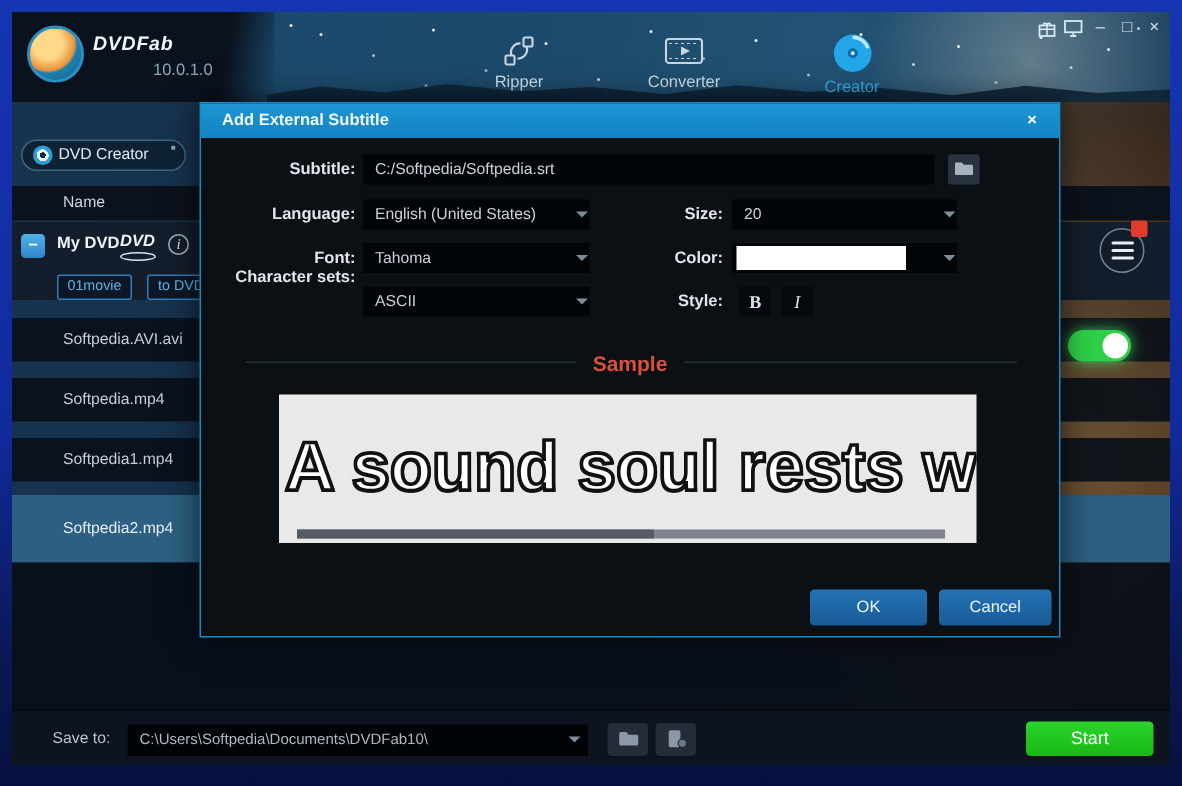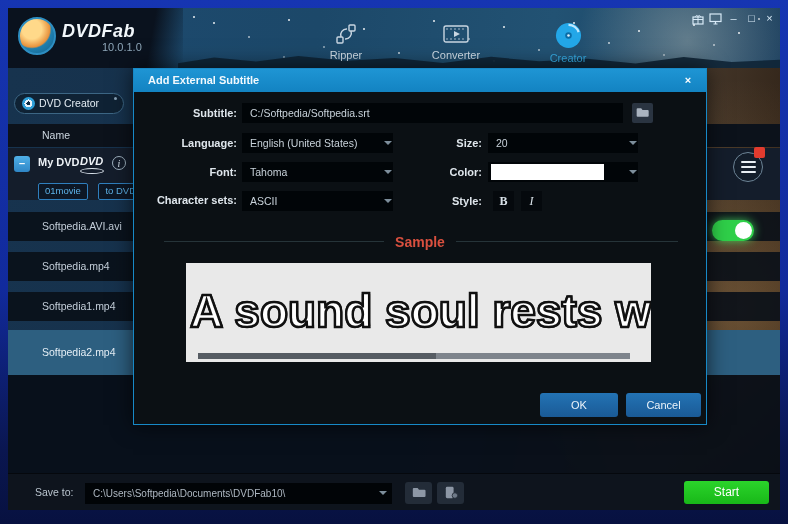--- a/index.html
+++ b/index.html
@@ -14,21 +14,21 @@
     box-shadow:20px 6px #fff,55px 20px rgba(255,255,255,.7),95px 3px #fff,130px 30px rgba(255,255,255,.6),
     170px 12px #fff,205px 36px rgba(255,255,255,.8),240px 4px #fff,275px 22px rgba(255,255,255,.6),
     310px 10px #fff,345px 33px rgba(255,255,255,.7),380px 6px #fff,415px 26px rgba(255,255,255,.8),
     445px 14px #fff,470px 38px rgba(255,255,255,.6),500px 8px #fff,520px 28px rgba(255,255,255,.7),
     545px 16px #fff,565px 2px rgba(255,255,255,.8),90px 40px rgba(255,255,255,.5),300px 44px rgba(255,255,255,.5);}
   .ridge{position:absolute;bottom:0;left:170px;right:0;height:16px;background:#0e2335;opacity:.9;
     clip-path:polygon(0 100%,0 70%,6% 35%,13% 60%,20% 25%,28% 55%,36% 38%,44% 68%,52% 30%,60% 58%,68% 42%,76% 72%,84% 32%,92% 62%,100% 48%,100% 100%);}
   .logo-badge{position:absolute;left:10px;top:9px;width:38px;height:38px;border-radius:50%;
     background:radial-gradient(circle at 35% 30%,#ffd98a 0 30%,#e8923c 55%,#1f7fae 60%,#14608b 100%);
     border:2px solid #2d8ec2;box-sizing:border-box;}
-  .logo-text{position:absolute;left:54px;top:13px;color:#f2f7fb;font-size:18px;font-weight:bold;font-style:italic;letter-spacing:.5px;}
+  .logo-text{position:absolute;left:54px;top:13px;color:#f2f7fb;font-size:13px;font-weight:bold;font-style:italic;letter-spacing:.5px;}
   .logo-ver{position:absolute;left:70px;top:33px;color:#8ea6b8;font-size:11px;margin-left:24px;}
   .navitem{position:absolute;top:14px;width:90px;text-align:center;}
   .navitem .lbl{margin-top:3px;font-size:11px;color:#cfdce6;}
   .navitem.active .lbl{color:#35a9e0;}
   .wctl{position:absolute;top:4px;height:14px;color:#d8eaf7;font-size:11px;line-height:13px;text-align:center;width:15px;}
   
   .main{position:absolute;left:0;top:60px;width:772px;height:442px;
     background:radial-gradient(circle at 95% 55%,rgba(235,180,110,.28),transparent 30%),
     linear-gradient(100deg,#17334e 0%,#15304a 45%,#1d3246 62%,#45372a 82%,#26190e 100%);}
   .band{position:absolute;left:0;width:772px;}
@@ -224,21 +224,21 @@
 
       <div class="flabel" style="left:0;top:93px;">Font:</div>
       <div class="field" style="left:108px;top:93px;width:151px;height:20px;">Tahoma</div>
       <div class="caret" style="left:250px;top:101px;"></div>
       <div class="flabel r" style="top:93px;">Color:</div>
       <div class="field" style="left:354px;top:93px;width:150px;height:20px;">
         <span class="swatch"></span>
       </div>
       <div class="caret" style="left:495px;top:101px;"></div>
 
-      <div class="flabel" style="left:0;top:121px;">Character sets:</div>
+      <div class="flabel" style="left:0;top:106px;">Character sets:</div>
       <div class="field" style="left:108px;top:122px;width:151px;height:20px;">ASCII</div>
       <div class="caret" style="left:250px;top:130px;"></div>
       <div class="flabel r" style="top:122px;">Style:</div>
       <div class="stylebtn" style="left:359px;top:122px;font-weight:bold;">B</div>
       <div class="stylebtn" style="left:387px;top:122px;font-style:italic;">I</div>
 
       <div class="sampline" style="left:30px;width:220px;"></div>
       <div class="sampline" style="left:322px;width:222px;"></div>
       <div class="samphead">Sample</div>
       <div class="sampbox">

